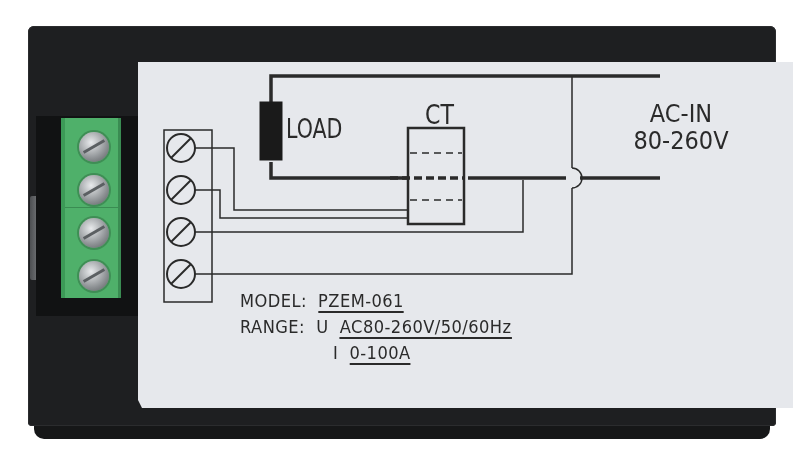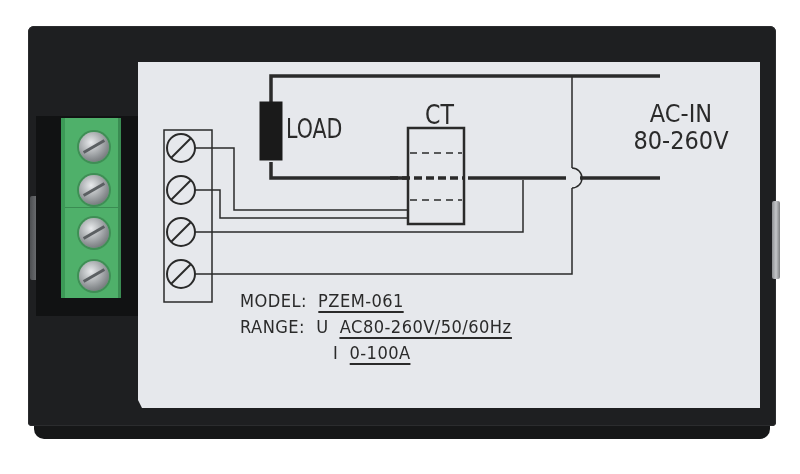--- a/index.html
+++ b/index.html
@@ -7,21 +7,21 @@
     .device { position: absolute; left: 28px; top: 26px; width: 748px; height: 414px; }
     .case { position: absolute; left: 0; top: 0; width: 748px; height: 400px; background: #1e1f21; border-radius: 6px 6px 4px 4px; box-shadow: inset 0 0 0 1px #2b2c2e; }
     .case-lip { position: absolute; left: 6px; top: 388px; width: 736px; height: 24px; background: #161718; border-radius: 0 0 10px 10px; border-top: 1px solid #2d2e30; }
     .side-clip-left { position: absolute; left: 2px; top: 170px; width: 20px; height: 84px; background: linear-gradient(90deg,#4d4f52,#7b7d80,#55575a); border-radius: 2px; }
     .side-clip-right { position: absolute; left: 744px; top: 175px; width: 8px; height: 78px; background: linear-gradient(90deg,#8d8f92,#c4c6c9,#7c7e80); border-radius: 2px; }
     .terminal-slot { position: absolute; left: 8px; top: 90px; width: 102px; height: 200px; background: #111213; }
     .terminal-block { position: absolute; left: 33px; top: 92px; width: 60px; height: 180px; background: #4fb06a; border-left: 4px solid #3c9a57; border-right: 3px solid #3a8c52; box-sizing: border-box; }
     .terminal-block .divider { position: absolute; left: 0; right: 0; top: 89px; height: 1px; background: #3a8c52; }
     .screw { position: absolute; left: 14px; width: 30px; height: 30px; border-radius: 50%; background: radial-gradient(circle at 40% 35%, #e8eaec, #8d9194 60%, #55595c); box-shadow: 0 0 0 2px #3f8e55; }
     .screw::after { content: ""; position: absolute; left: 3px; top: 13px; width: 24px; height: 3px; background: #5b5f62; transform: rotate(-30deg); }
-    .label-sticker { position: absolute; left: 110px; top: 36px; width: 622px; height: 346px; background: #e6e8ec; clip-path: polygon(0 0, 100% 0, 100% 100%, 4px 100%, 0 calc(100% - 8px)); }
+    .label-sticker { position: absolute; left: 110px; top: 36px; width: 622px; height: 346px; background: #e6e8ec; clip-path: polygon(0 0, 100% 0, 100% 100%, 4px 100%, 0 calc(100% - 8px)); padding-left: 33px; }
     svg.diagram { position: absolute; left: 0; top: 0; width: 622px; height: 346px; }
     .txt { position: absolute; color: #2a2a2a; white-space: nowrap; }
     .load-label { left: 148px; top: 52px; font-size: 26px; font-family: "DejaVu Sans Condensed", "DejaVu Sans", sans-serif; transform: scaleX(0.88); transform-origin: left; }
     .ct-label { left: 287px; top: 38px; font-size: 26px; transform: scaleX(0.85); transform-origin: left; }
     .acin-label { left: 478px; top: 38px; font-size: 25px; line-height: 27px; text-align: center; width: 130px; transform: scaleX(0.9); }
     .acin-label span { display: block; }
     .spec { left: 102px; font-size: 18.5px; transform: scaleX(0.88); transform-origin: left; letter-spacing: 0.5px; }
     .spec u { text-decoration: none; border-bottom: 2px solid #2a2a2a; padding-bottom: 0; }
     .spec-model { top: 228px; }
     .spec-range { top: 254px; }

